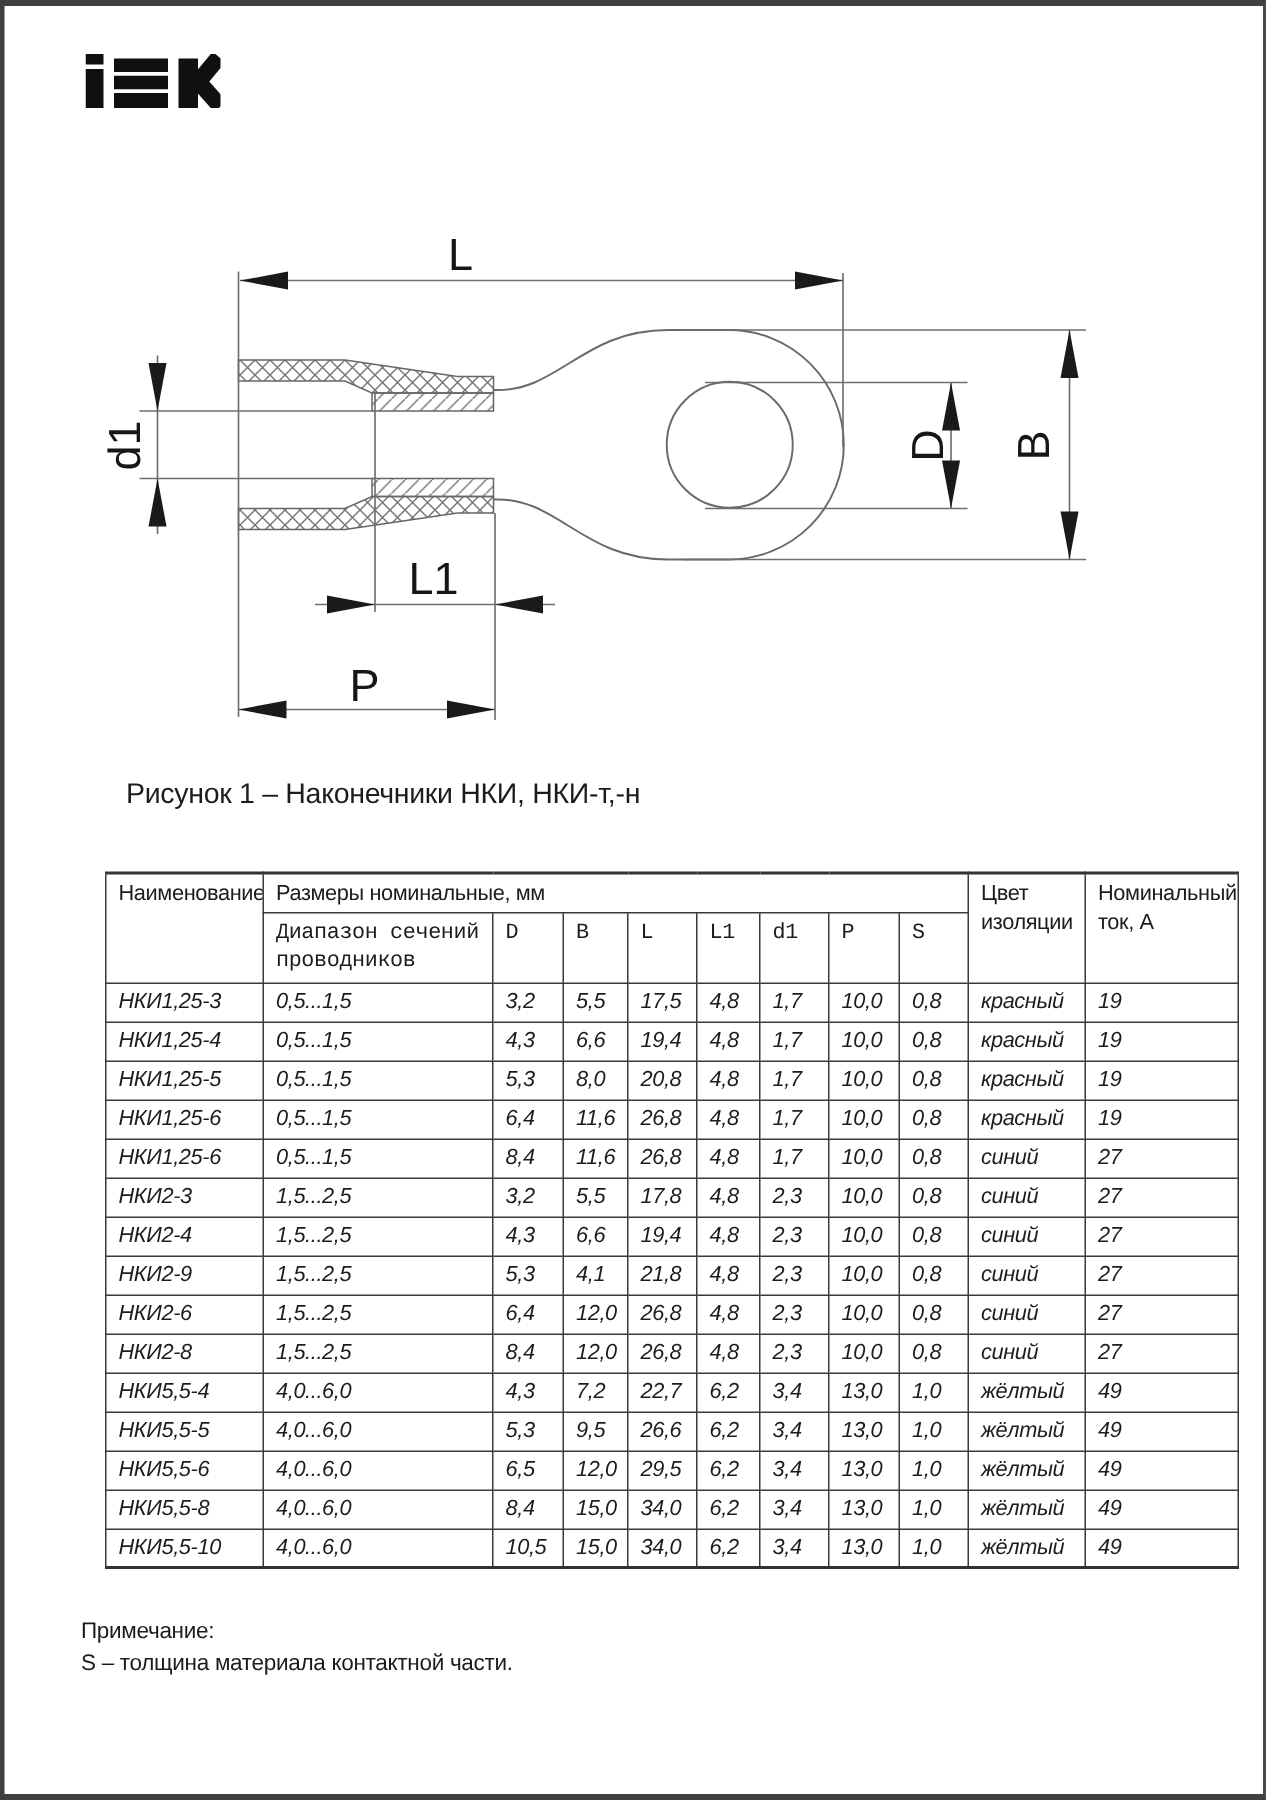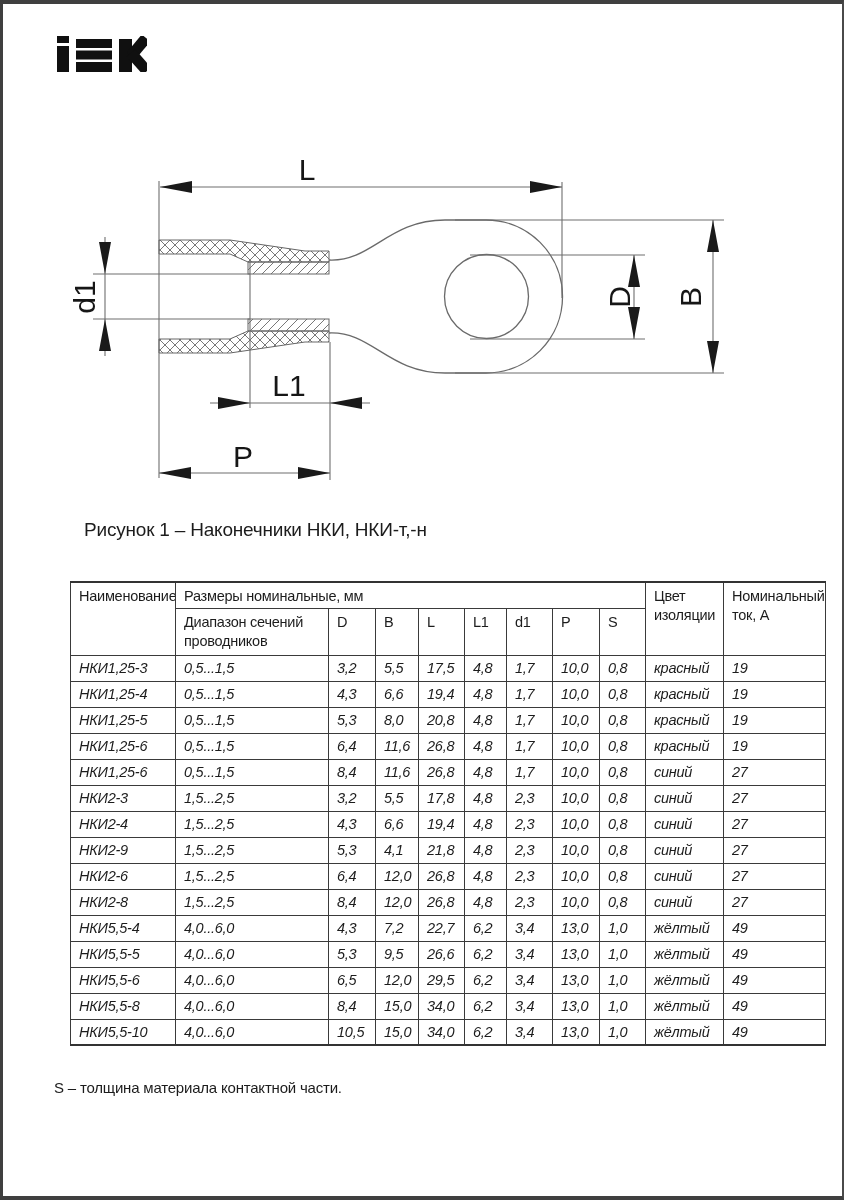--- a/index.html
+++ b/index.html
@@ -12,21 +12,21 @@
   .drawing{position:absolute;left:0;top:140px;}
   .dimlabel{font-family:"Liberation Sans",sans-serif;font-size:30px;fill:#161616;}
   .caption{position:absolute;left:84px;top:519px;font-size:19px;letter-spacing:-0.2px;}
   table.spec{position:absolute;left:53px;top:581px;width:755px;table-layout:fixed;
              border-collapse:collapse;border-top:2.5px solid #333;border-bottom:2.5px solid #333;
              font-size:14.5px;letter-spacing:-0.25px;margin-left:17px;}
   table.spec th,table.spec td{border:1.5px solid #3a3a3a;overflow:hidden;white-space:nowrap;}
   table.spec th{font-weight:normal;text-align:left;vertical-align:top;
                 padding:4px 4px 0 8px;white-space:normal;line-height:19px;}
   tr.h1{height:26px;}
-  tr.h2{height:47px;}
+  tr.h2{height:47px;font-family:Liberation Mono, monospace;}
   tbody tr{height:26px;font-style:italic;}
   tbody td{padding-left:8px;vertical-align:middle;}
   .note{position:absolute;left:54px;top:1077px;font-size:15px;line-height:21px;letter-spacing:-0.2px;}
 </style>
 </head>
 <body>
 
 <div class="frame"></div>
 
 <svg class="logo" width="90" height="36" viewBox="0 0 90 36">
@@ -336,14 +336,15 @@
         <td>3,4</td>
         <td>13,0</td>
         <td>1,0</td>
         <td>жёлтый</td>
         <td>49</td>
       </tr>
     </tbody>
 </table>
 
 <div class="note">
+  <div>Примечание:</div>
   <div>S – толщина материала контактной части.</div>
 </div>
 
 </body></html>

